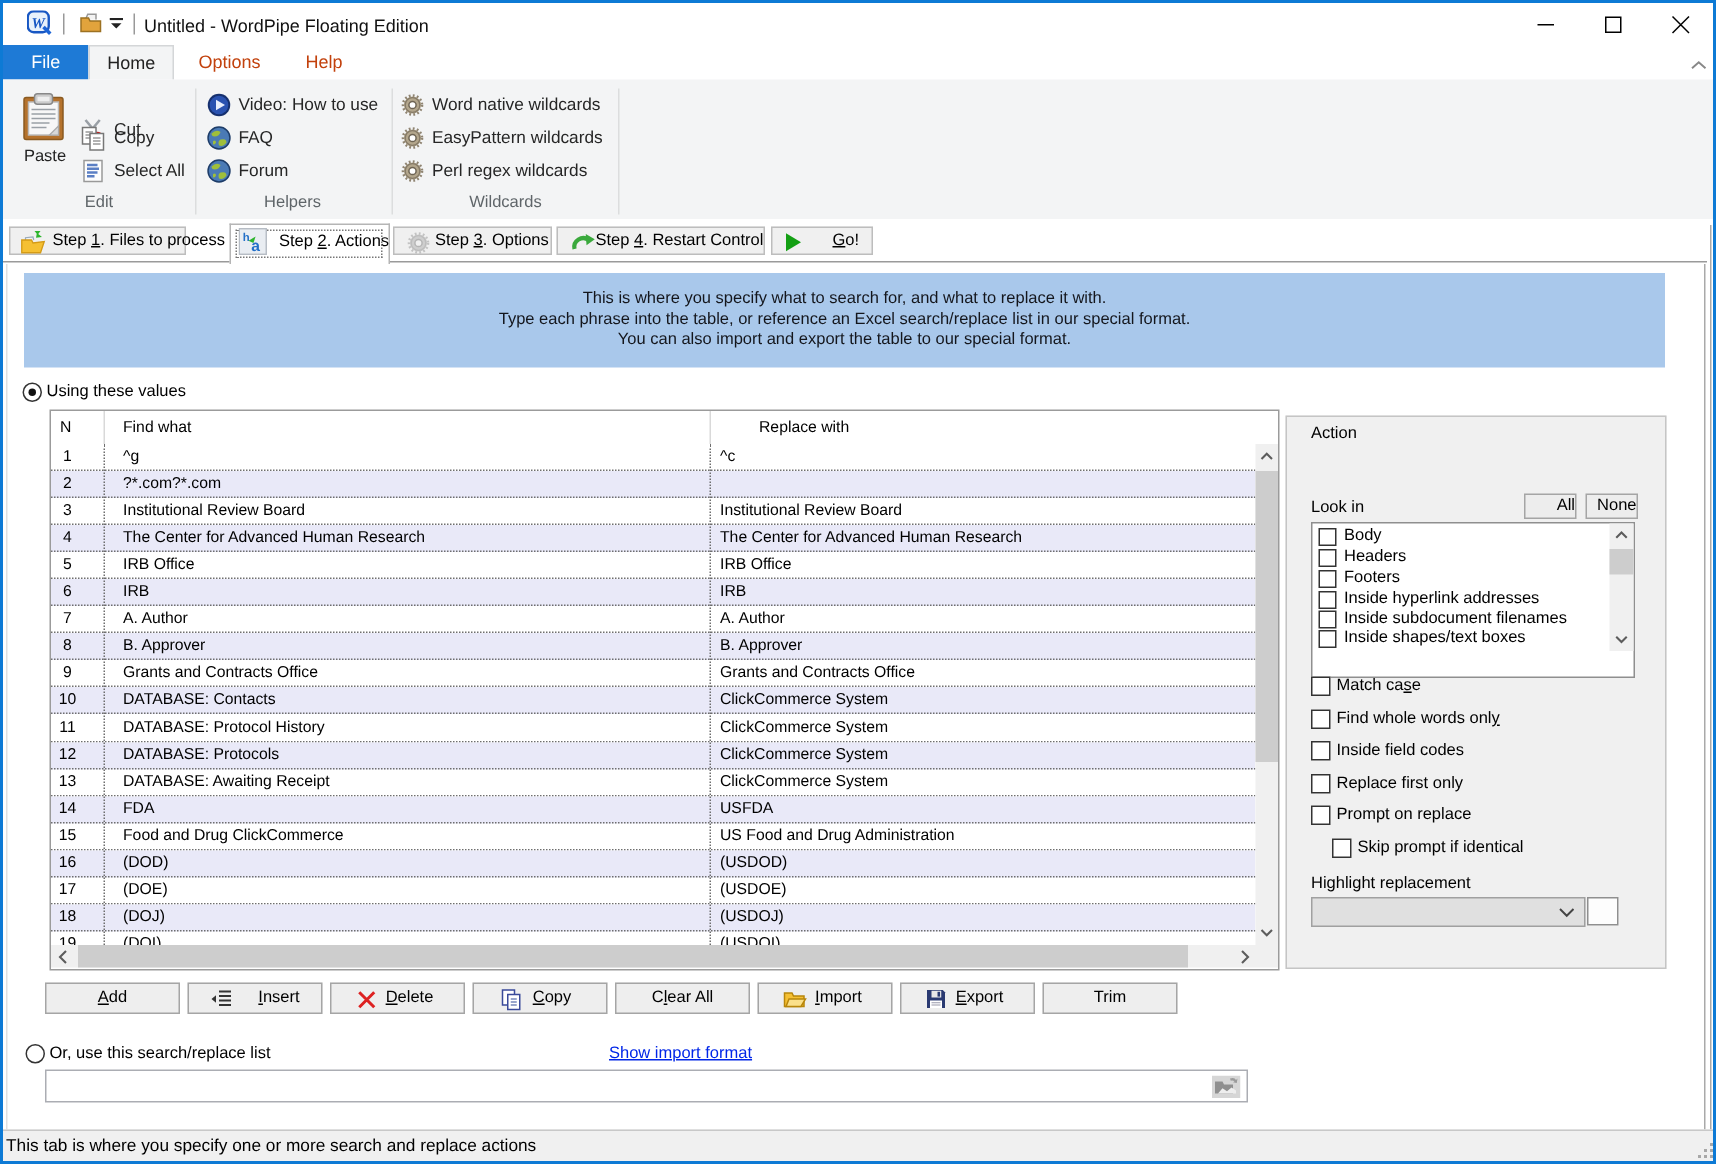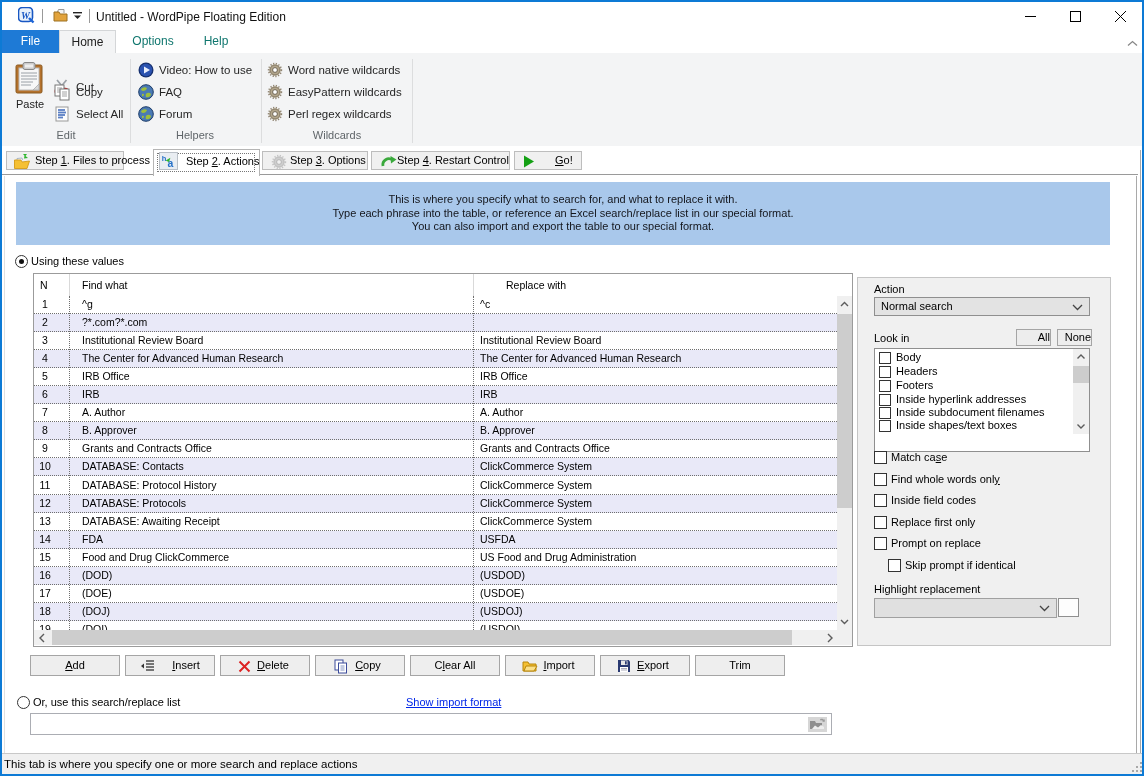--- a/index.html
+++ b/index.html
@@ -6,21 +6,21 @@
 body{width:1144px;height:776px;overflow:hidden;font-family:"Liberation Sans",sans-serif;font-size:11px;color:#000;background:#fff;position:relative;}
 .abs{position:absolute;}
 .win{position:absolute;left:0;top:0;width:1144px;height:776px;border:2px solid #0d7ad5;box-sizing:border-box;background:#fff;}
 
 .titlebar{position:absolute;left:0;top:0;width:1140px;height:28px;background:#fff;}
 .tsep{position:absolute;top:7px;width:1px;height:14px;background:#999;}
 .titletext{position:absolute;left:94px;top:8px;font-size:12px;color:#111;white-space:nowrap;}
 .winbtn{position:absolute;top:0;width:45px;height:28px;}
 
 .rtabs{position:absolute;left:0;top:28px;width:1140px;height:23px;background:#fff;}
-.rtab{position:absolute;top:0;height:23px;line-height:23px;text-align:center;color:#0f766e;font-size:12px;}
+.rtab{position:absolute;top:0;height:23px;line-height:23px;text-align:center;color:#c2410c;font-size:12px;}
 .filetab{left:0;width:57px;background:#1e7ad6;color:#fff;}
 .hometab{left:57px;width:57px;background:#f3f4f5;border:1px solid #d4d6d8;border-bottom:none;box-sizing:border-box;color:#222;}
 
 .ribbon{position:absolute;left:0;top:51px;width:1140px;height:93px;background:#f3f4f5;border-bottom:1px solid #d9dadb;}
 .gsep{position:absolute;top:6px;width:1px;height:84px;background:#dcddde;}
 .glabel{position:absolute;top:76px;height:14px;font-size:11px;color:#5f6569;text-align:center;}
 .smallbtn{position:absolute;height:16px;line-height:16px;color:#262626;white-space:nowrap;font-size:11.5px;}
 .smallbtn svg{position:absolute;left:0;top:0;}
 
 .steprow{position:absolute;left:0;top:144px;width:1140px;height:30px;background:#fff;}
@@ -382,26 +382,20 @@
           </svg></div>
     <div class="abs sbthumb" style="left:18px;top:0;width:740px;height:15px;"></div>
     <div class="abs" style="left:787px;top:0;width:17px;height:16px;"><svg width="17" height="16">
             <path d="M7 4 L11 8 L7 12" stroke="#5c5c5c" stroke-width="1.4" fill="none"></path>
           </svg></div>
   </div>
  </div>
 
  <div class="panel"></div>
  <div class="plabel" style="left:872px;top:281px;">Action</div>
- <div class="combo" style="left:872px;top:295px;width:216px;height:19px;">
-   <div class="abs" style="left:6px;top:2px;">Normal search</div>
-   <svg class="abs" style="right:6px;top:6px;" width="11" height="7">
-        <path d="M1 1 L5.5 5.5 L10 1" stroke="#444" stroke-width="1.3" fill="none"></path>
-      </svg>
- </div>
  <div class="plabel" style="left:872px;top:330px;">Look in</div>
  <div class="pbtn" style="left:1014px;top:327px;width:35px;height:17px;">All</div>
  <div class="pbtn" style="left:1055px;top:327px;width:35px;height:17px;">None</div>
  <div class="abs" style="left:872px;top:346px;width:216px;height:104px;background:#fff;border:1px solid #8f8f8f;box-sizing:border-box;">
    <div class="chk" style="left:4px;top:3px;width:12px;height:12px;"></div>
       <div class="abs" style="left:21px;top:2px;">Body</div>
    <div class="chk" style="left:4px;top:17px;width:12px;height:12px;"></div>
       <div class="abs" style="left:21px;top:16px;">Headers</div>
    <div class="chk" style="left:4px;top:31px;width:12px;height:12px;"></div>
       <div class="abs" style="left:21px;top:30px;">Footers</div>

